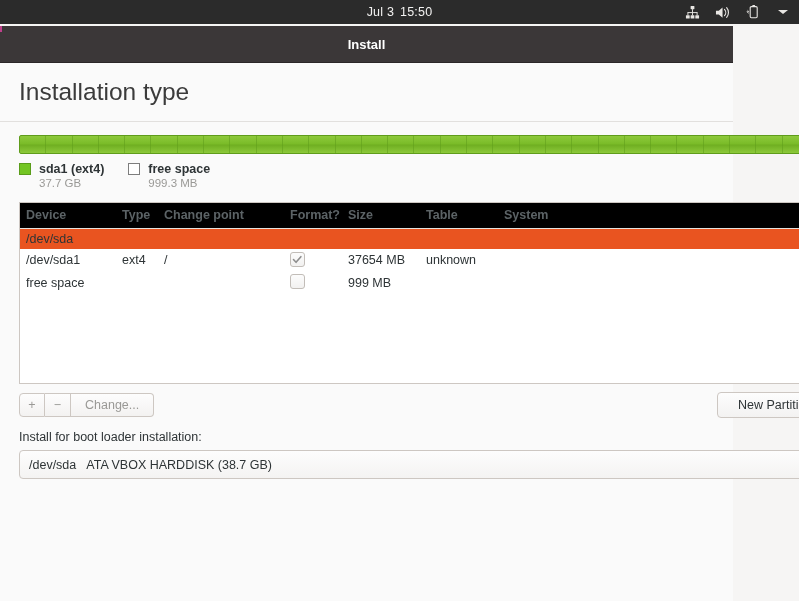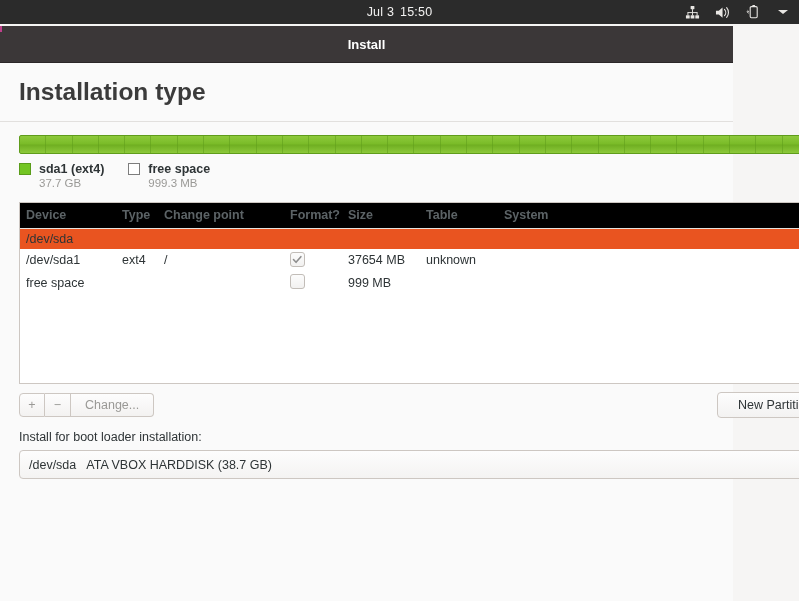--- a/index.html
+++ b/index.html
@@ -80,21 +80,21 @@
   .page-header {
     height: 58px;
     display: flex;
     align-items: center;
     padding-left: 19px;
     border-bottom: 1px solid #e2e0de;
     background: #fafafa;
   }
   .page-title {
     font-size: 24.5px;
-    font-weight: bold;
+    font-weight: normal;
     color: #3b3b3b;
   }
 
   .content {
     padding: 0 0 0 0;
     background: #fafafa;
     position: relative;
   }
 
   

